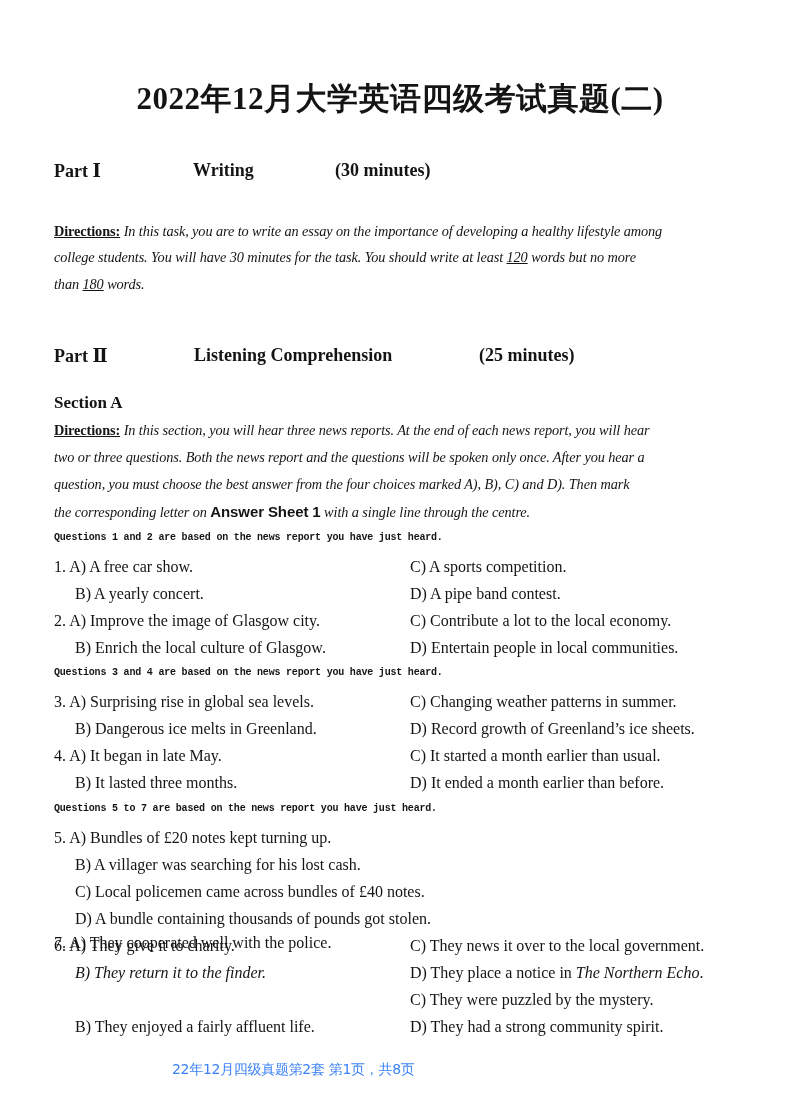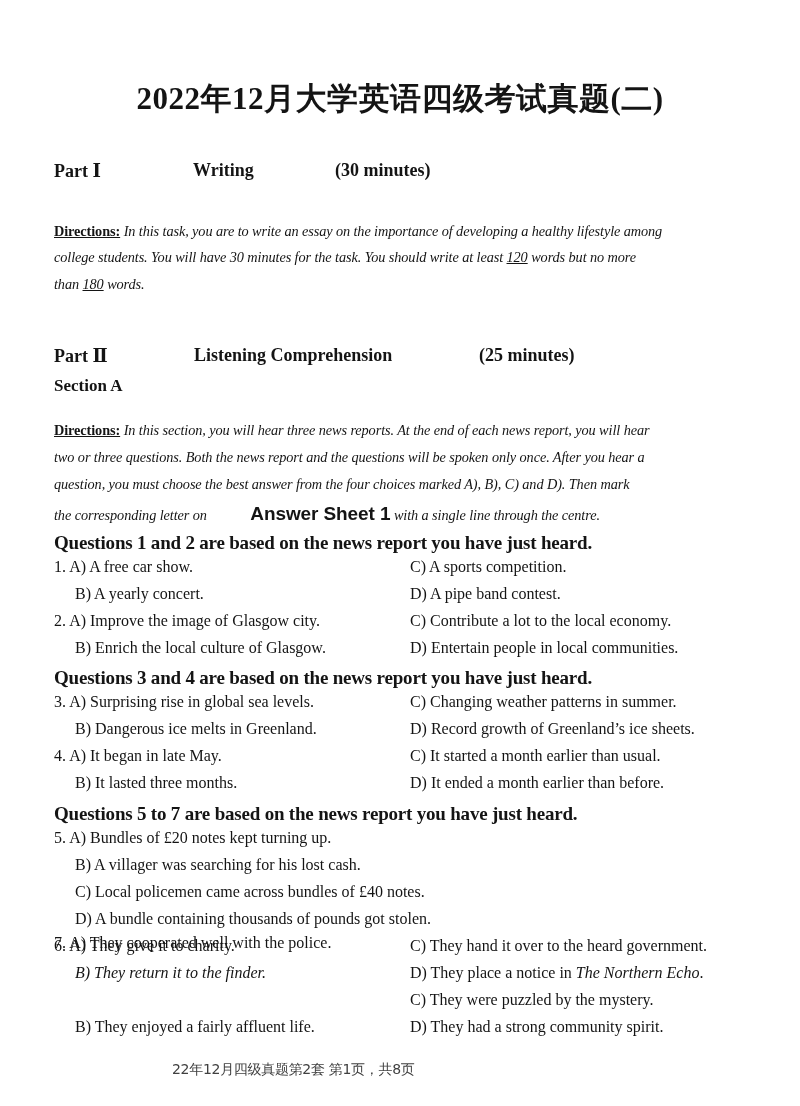--- a/index.html
+++ b/index.html
@@ -11,27 +11,27 @@
   .title {
     left: 0; width: 800px; text-align: center; top: 78px;
     font-size: 31px; font-weight: bold; letter-spacing: 0.5px;
     font-family: "Liberation Serif", "DejaVu Serif", serif;
   }
   .part-row { left: 54px; font-size: 18px; font-weight: bold; }
   .part-row span { position: absolute; white-space: nowrap; }
   .section-label { left: 54px; font-size: 17px; font-weight: bold; }
   .dir-line { left: 54px; font-size: 14.3px; font-style: italic; letter-spacing: -0.1px; }
   .dir-line b.lbl { font-style: normal; font-weight: bold; text-decoration: underline; }
-  .dir-line .ans { font-style: normal; font-weight: bold; font-family: "Liberation Sans", "DejaVu Sans", sans-serif; font-size: 19px; margin-left: 40px; }
+  .dir-line .ans { font-style: normal; font-weight: bold; font-family: "Liberation Sans", "DejaVu Sans", sans-serif; font-size: 15px; }
   .dir-line u { text-decoration: underline; }
-  .q-head { left: 54px; font-size: 19px; font-weight: bold; letter-spacing: -0.2px; }
+  .q-head { left: 54px; font-size: 10px; font-weight: bold; letter-spacing: -0.2px; font-family: Liberation Mono, monospace; }
   .opt { font-size: 16px; }
   .opt .num { display: inline-block; }
   .footer {
-    left: 172px; top: 1061px; font-size: 14px; color: #404040;
+    left: 172px; top: 1061px; font-size: 14px; color: #3b82f6;
     font-family: "DejaVu Sans", "Liberation Sans", sans-serif; letter-spacing: -0.3px;
   }
   i.em { font-style: italic; }
 </style>
 </head>
 <body>
 
 <div class="abs title">2022年12月大学英语四级考试真题(二)</div>
 
 <div class="abs part-row" style="top:160px;">
@@ -46,21 +46,21 @@
 </div>
 <div class="abs dir-line" style="top:249px;"><span>college students. You will have 30 minutes for the task. You should write at least </span><u>120</u><span> words but no more</span></div>
 <div class="abs dir-line" style="top:276px;"><span>than </span><u>180</u><span> words.</span></div>
 
 <div class="abs part-row" style="top:345px;">
   <span style="left:0;">Part Ⅱ</span>
   <span style="left:140px;">Listening Comprehension</span>
   <span style="left:425px;">(25 minutes)</span>
 </div>
 
-<div class="abs section-label" style="top:376px;">Section A</div>
+<div class="abs section-label" style="top:393px;">Section A</div>
 
 <div class="abs dir-line" style="top:422px;">
   <b class="lbl">Directions:</b>
   <span>In this section, you will hear three news reports. At the end of each news report, you will hear</span>
 </div>
 <div class="abs dir-line" style="top:449px;">two or three questions. Both the news report and the questions will be spoken only once. After you hear a</div>
 <div class="abs dir-line" style="top:476px;">question, you must choose the best answer from the four choices marked A), B), C) and D). Then mark</div>
 <div class="abs dir-line" style="top:503px;"><span>the corresponding letter on </span><span class="ans">Answer Sheet 1</span><span> with a single line through the centre.</span></div>
 
 <div class="abs q-head" style="top:532px;">Questions 1 and 2 are based on the news report you have just heard.</div>
@@ -88,21 +88,21 @@
 <div class="abs opt" style="top:774px; left:410px;">D) It ended a month earlier than before.</div>
 
 <div class="abs q-head" style="top:803px;">Questions 5 to 7 are based on the news report you have just heard.</div>
 
 <div class="abs opt" style="top:829px; left:54px;"><span class="num">5.</span> <span>A) Bundles of £20 notes kept turning up.</span></div>
 <div class="abs opt" style="top:856px; left:75px;">B) A villager was searching for his lost cash.</div>
 <div class="abs opt" style="top:883px; left:75px;">C) Local policemen came across bundles of £40 notes.</div>
 <div class="abs opt" style="top:910px; left:75px;">D) A bundle containing thousands of pounds got stolen.</div>
 
 <div class="abs opt" style="top:937px; left:54px;"><span class="num">6.</span> <span>A) They give it to charity.</span></div>
-<div class="abs opt" style="top:937px; left:410px;">C) They hand it over to the heard government.</div>
+<div class="abs opt" style="top:937px; left:410px;">C) They news it over to the local government.</div>
 <div class="abs opt" style="top:964px; left:75px;font-style:italic;">B) They return it to the finder.</div>
 <div class="abs opt" style="top:964px; left:410px;"><span>D) They place a notice in </span><i class="em">The Northern Echo</i><span>.</span></div>
 
 <div class="abs opt" style="top:934px; left:54px;"><span class="num">7.</span> <span>A) They cooperated well with the police.</span></div>
 <div class="abs opt" style="top:991px; left:410px;">C) They were puzzled by the mystery.</div>
 <div class="abs opt" style="top:1018px; left:75px;">B) They enjoyed a fairly affluent life.</div>
 <div class="abs opt" style="top:1018px; left:410px;">D) They had a strong community spirit.</div>
 
 <div class="abs footer">22年12月四级真题第2套   第1页，共8页</div>
 

